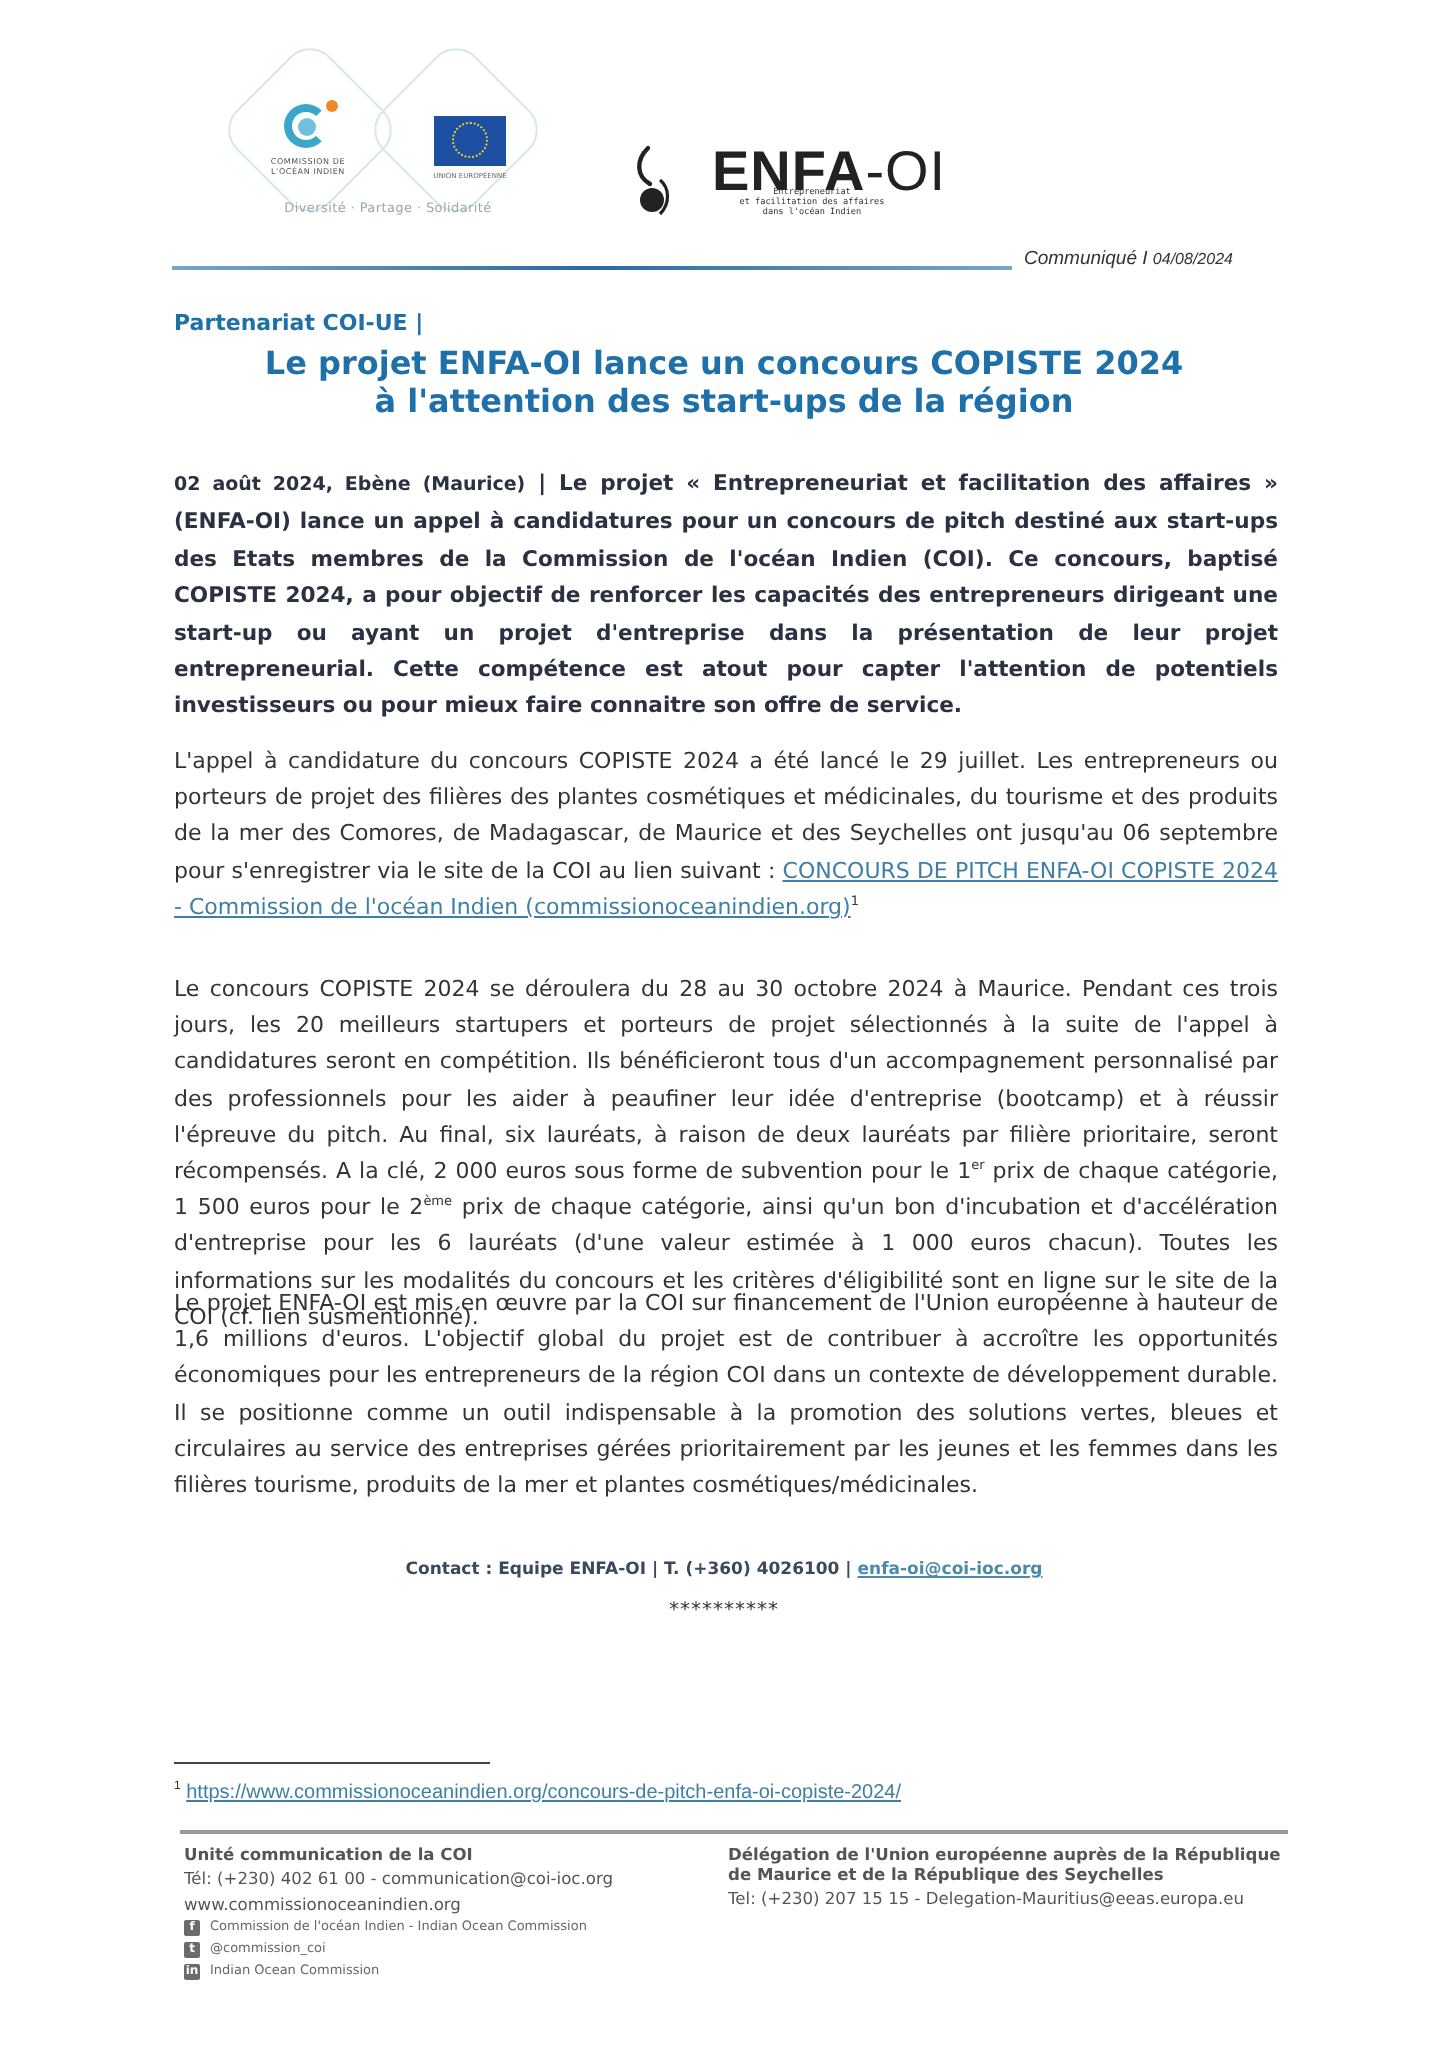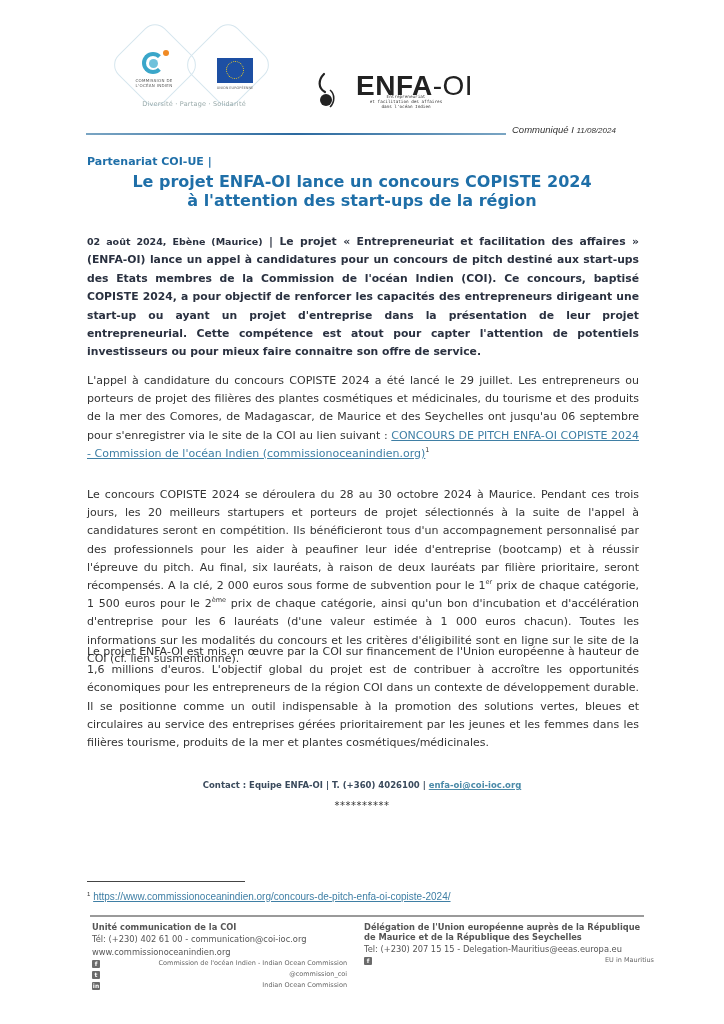--- a/index.html
+++ b/index.html
@@ -53,21 +53,21 @@
   .footnote sup { font-size: 6px; }
   .footnote .url { color: #3f7fa5; text-decoration: underline; }
 
   
   .footer-rule { position: absolute; left: 90px; top: 915px; width: 554px; height: 2px; background: #9a9a9a; }
   .foot-col { position: absolute; top: 922px; font-size: 8px; color: #555; }
   .foot-left { left: 92px; width: 255px; }
   .foot-right { left: 364px; width: 290px; }
   .foot-head { font-weight: bold; color: #555; font-size: 8.3px; line-height: 10px; }
   .foot-line { font-size: 8.3px; line-height: 12px; margin-top: 1px; }
-  .foot-social { display: flex; align-items: center; font-size: 6.5px; line-height: 11px; color: #666; justify-content: space-between; }
+  .foot-social { display: flex; align-items: center; font-size: 6.5px; line-height: 11px; color: #666; }
   .sicon { display: inline-block; width: 8px; height: 8px; margin-right: 5px; background: #6b6b6b; color: #fff; font-size: 6px; line-height: 8px; text-align: center; font-weight: bold; font-family: "DejaVu Sans", sans-serif; border-radius: 1px; }
 </style>
 </head>
 <body>
 
 <div class="logo-coi-ue">
   <div class="diamond d1"></div>
   <div class="diamond d2"></div>
   <div class="coi-mark"></div>
   <div class="coi-mark-inner"></div>
@@ -91,21 +91,21 @@
   </svg>
   <div class="enfa-title"><span>ENFA</span><span class="thin">-OI</span></div>
   <div class="enfa-sub">
     <div>Entrepreneuriat</div>
     <div>et facilitation des affaires</div>
     <div>dans l'océan Indien</div>
   </div>
 </div>
 
 <div class="header-rule"></div>
-<div class="communique"><span>Communiqué I </span><span class="date">11/08/2024</span></div>
+<div class="communique"><span>Communiqué I </span><span class="date">04/08/2024</span></div>
 
 <div class="partner">Partenariat COI-UE |</div>
 <div class="main-title">
   <div>Le projet ENFA-OI lance un concours COPISTE 2024</div>
   <div>à l'attention des start-ups de la région</div>
 </div>
 
 <div class="para lead"><span class="dateline">02 août 2024, Ebène (Maurice)</span><span> | Le projet « Entrepreneuriat et facilitation des affaires » (ENFA-OI) lance un appel à candidatures pour un concours de pitch destiné aux start-ups des Etats membres de la Commission de l'océan Indien (COI). Ce concours, baptisé COPISTE 2024, a pour objectif de renforcer les capacités des entrepreneurs dirigeant une start-up ou ayant un projet d'entreprise dans la présentation de leur projet entrepreneurial. Cette compétence est atout pour capter l'attention de potentiels investisseurs ou pour mieux faire connaitre son offre de service.</span></div>
 
 <div class="para p1"><span>L'appel à candidature du concours COPISTE 2024 a été lancé le 29 juillet. Les entrepreneurs ou porteurs de projet des filières des plantes cosmétiques et médicinales, du tourisme et des produits de la mer des Comores, de Madagascar, de Maurice et des Seychelles ont jusqu'au 06 septembre pour s'enregistrer via le site de la COI au lien suivant : </span><a class="link">CONCOURS DE PITCH ENFA-OI COPISTE 2024 - Commission de l'océan Indien (commissionoceanindien.org)</a><sup>1</sup></div>
@@ -137,17 +137,13 @@
   <div class="foot-social">
       <span class="sicon">in</span>
       <span>Indian Ocean Commission</span>
     </div>
 </div>
 
 <div class="foot-col foot-right">
   <div class="foot-head">Délégation de l'Union européenne auprès de la République</div>
   <div class="foot-head">de Maurice et de la République des Seychelles</div>
   <div class="foot-line">Tel: (+230) 207 15 15 - Delegation-Mauritius@eeas.europa.eu</div>
-  <div class="foot-social">
-      <span class="sicon">f</span>
-      <span>EU in Mauritius</span>
-    </div>
 </div>
 
 </body></html>

